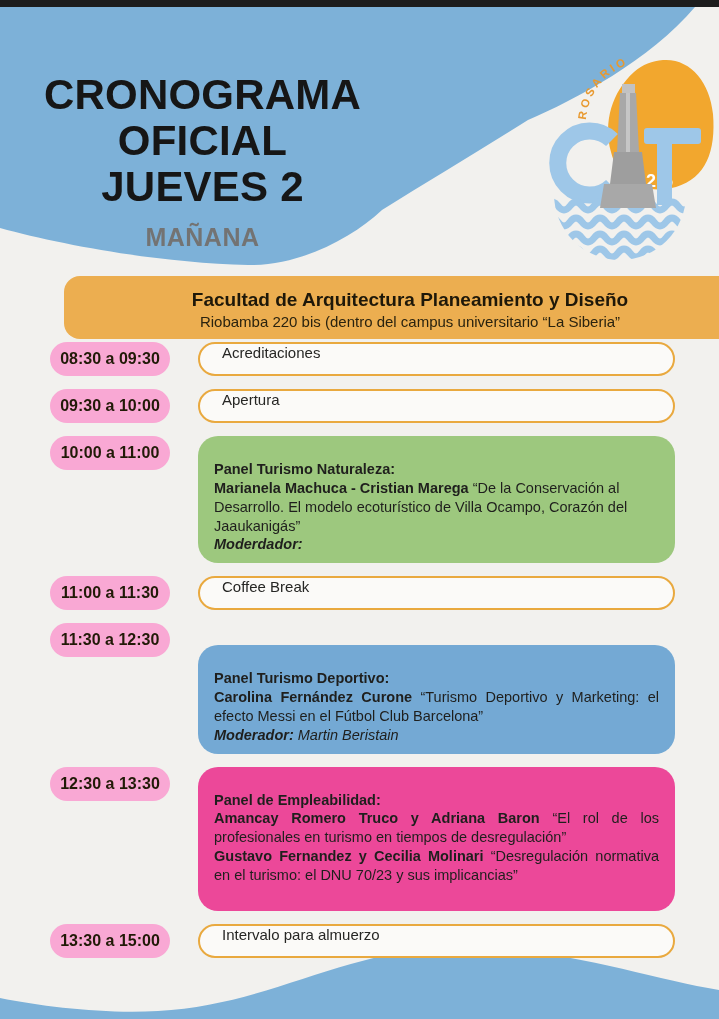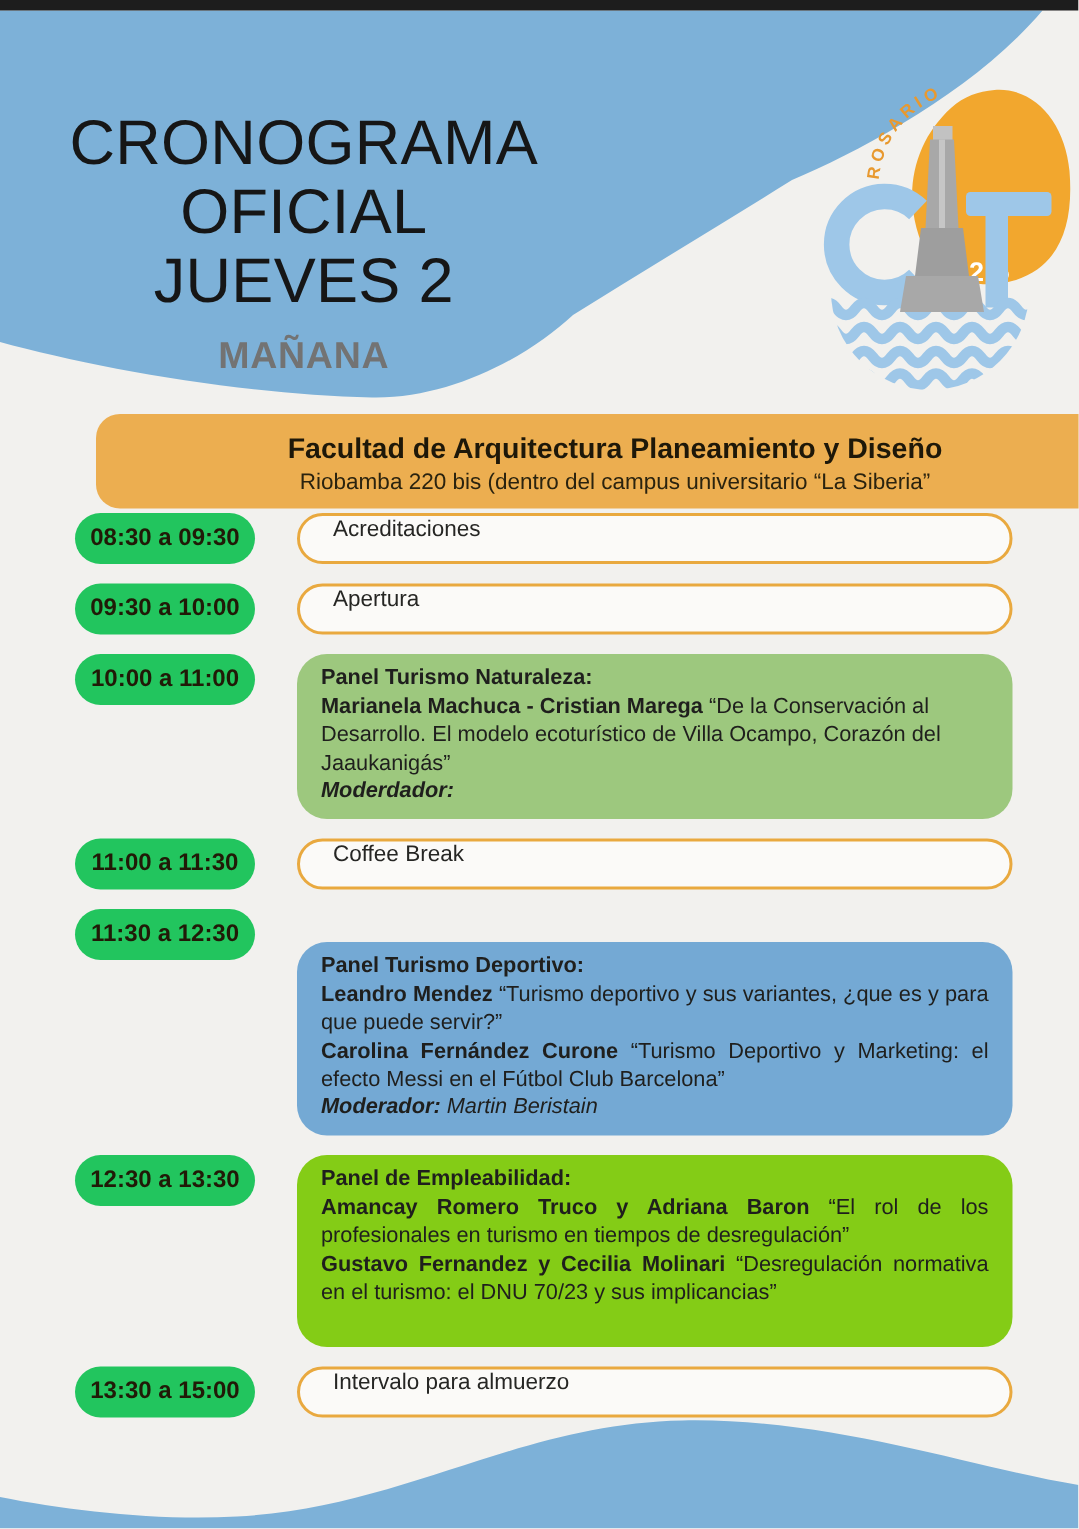--- a/index.html
+++ b/index.html
@@ -11,53 +11,53 @@
     overflow:hidden;
     color:#1c1c1a;
   }
   .stage{position:absolute;inset:0;}
   .topbar{position:absolute;left:0;top:0;width:719px;height:7px;background:#1d1d1d;z-index:3;}
   .deco{position:absolute;left:0;top:0;width:719px;height:280px;z-index:0;pointer-events:none;}
   .deco-bottom{position:absolute;left:0;bottom:0;width:719px;height:80px;z-index:0;pointer-events:none;}
 
   
   .title-block{position:absolute;left:5px;top:72px;width:395px;text-align:center;z-index:2;}
-  .title-line{font-size:42px;font-weight:400;line-height:1.1;letter-spacing:0.2px;color:#161616;}
+  .title-line{font-size:42px;font-weight:700;line-height:1.1;letter-spacing:0.2px;color:#161616;}
   .title-sub{font-size:25px;font-weight:700;margin-top:12px;letter-spacing:0.5px;color:#737373;}
 
   
   .logo{position:absolute;left:538px;top:56px;width:178px;height:212px;z-index:2;}
 
   
   .venue{
     position:absolute;left:64px;top:276px;width:692px;z-index:2;
     background:#ecae50;border-radius:16px;text-align:center;
     padding:13px 0 9px;box-sizing:border-box;
   }
   .venue-name{font-size:19px;font-weight:700;color:#1e1809;}
   .venue-address{font-size:15px;margin-top:2px;color:#2a230f;}
 
   
   .schedule{position:absolute;left:50px;top:342px;width:625px;z-index:2;}
   .row{display:flex;align-items:flex-start;margin-bottom:13px;}
   .time-pill{
     width:120px;min-width:120px;height:34px;border-radius:999px;
-    background:#22c55e;display:flex;align-items:center;justify-content:center;
+    background:#f9a8d4;display:flex;align-items:center;justify-content:center;
     font-size:16px;font-weight:700;color:#211a07;
   }
   .content{flex:1;margin-left:28px;}
   .event-bar{
     height:34px;background:#fbfaf8;border:2px solid #e9a93f;border-radius:18px;
     display:flex;align-items:flex-start;padding-left:22px;box-sizing:border-box;
     font-size:15px;color:#262624;
   }
-  .panel{border-radius:20px;padding:7px 16px 9px;font-size:14.5px;line-height:1.3;color:#1f1f1d;}
+  .panel{border-radius:20px;padding:24px 16px 9px;font-size:14.5px;line-height:1.3;color:#1f1f1d;}
   .panel--green{background:#9dc87e;}
   .panel--blue{background:#74a9d4;text-align:justify;margin-top:22px;}
-  .panel--orange{background:#84cc16;text-align:justify;padding-bottom:26px;}
+  .panel--orange{background:#ec4899;text-align:justify;padding-bottom:26px;}
   .panel p{margin:0;}
   .panel-heading{font-weight:700;}
   .speaker{font-weight:700;}
   .moderator-label{font-weight:700;font-style:italic;}
   .moderator-name{font-style:italic;}
 </style>
 </head>
 <body>
 
 <div class="stage">
@@ -154,21 +154,20 @@
           <div class="event-bar">
             <span>Coffee Break</span>
           </div>
         </div>
       </div>
       <div class="row">
         <div class="time-pill">11:30 a 12:30</div>
         <div class="content">
           <div class="panel panel--blue">
             <p class="panel-heading">Panel Turismo Deportivo:</p>
-            <p class="panel-item"><span class="speaker">Leandro Mendez</span> “Turismo deportivo y sus variantes, ¿que es y para que puede servir?”</p>
             <p class="panel-item"><span class="speaker">Carolina Fernández Curone</span> “Turismo Deportivo y Marketing: el efecto Messi en el Fútbol Club Barcelona”</p>
             <p class="panel-moderator"><span class="moderator-label">Moderador:</span><span class="moderator-name"> Martin Beristain</span></p>
           </div>
         </div>
       </div>
       <div class="row">
         <div class="time-pill">12:30 a 13:30</div>
         <div class="content">
           <div class="panel panel--orange">
             <p class="panel-heading">Panel de Empleabilidad:</p>

